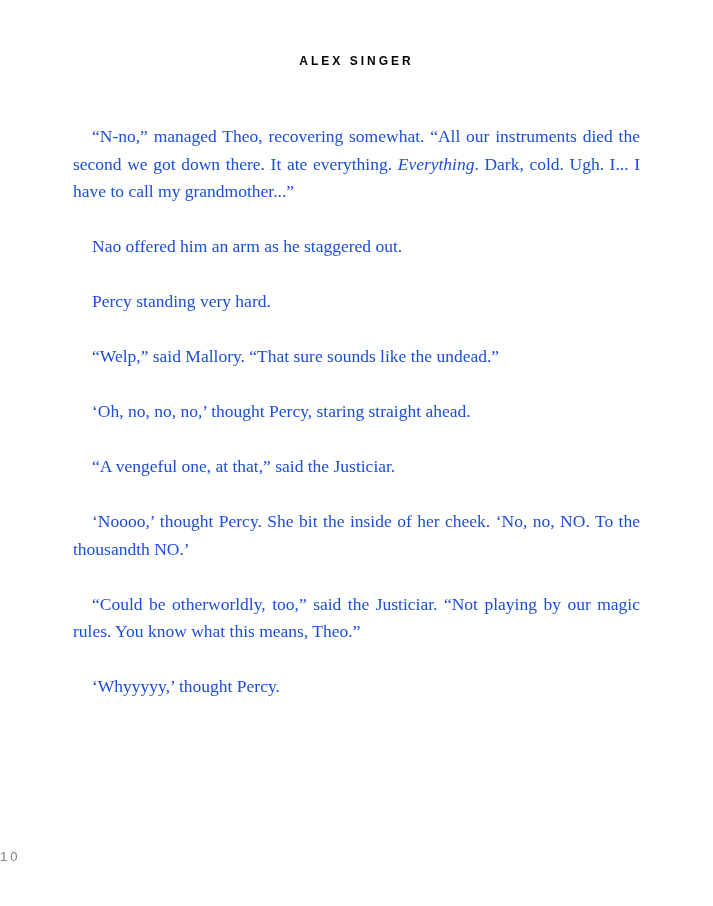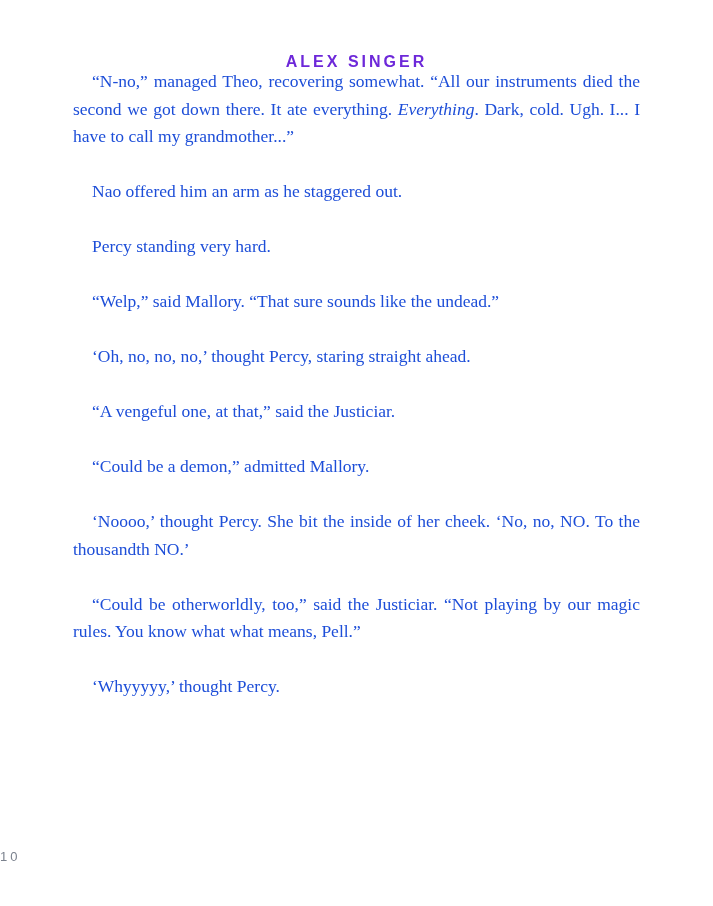--- a/index.html
+++ b/index.html
@@ -12,27 +12,28 @@
     overflow: hidden;
     font-family: "Liberation Serif", serif;
     color: #25272b;
   }
   .content {
     position: absolute;
     top: 0; left: 73px; right: 73px;
   }
   .running-head {
     margin-top: 55px;
+    margin-bottom: 55px;
     text-align: center;
     font-family: "Liberation Sans", sans-serif;
     font-weight: bold;
-    font-size: 16px;
+    font-size: 12px;
     line-height: 13px;
     letter-spacing: 3px;
-    color: #6d28d9;
+    color: #000000;
   }
   .para {
     font-size: 17.5px;
     line-height: 27.5px;
     margin: 0 0 27.5px 0;
     text-align: justify;
     text-indent: 19px;
     color: #1d4ed8;
   }
   .para em { font-style: italic; }
@@ -52,20 +53,19 @@
 <div class="page">
   <div class="content">
     <div class="running-head">ALEX SINGER</div>
     <div>
         <p class="para"><span>“N-no,” managed Theo, recovering somewhat. “All our instruments died the second we got down there. It ate everything. </span><em>Everything</em><span>. Dark, cold. Ugh. I... I have to call my grandmother...”</span></p>
         <p class="para"><span>Nao offered him an arm as he staggered out.</span></p>
         <p class="para"><span>Percy standing very hard.</span></p>
         <p class="para"><span>“Welp,” said Mallory. “That sure sounds like the undead.”</span></p>
         <p class="para"><span>‘Oh, no, no, no,’ thought Percy, staring straight ahead.</span></p>
         <p class="para"><span>“A vengeful one, at that,” said the Justiciar.</span></p>
-        <p class="para"><span>“Could be a demon,” admitted Mallory.</span></p>
         <p class="para"><span>‘Noooo,’ thought Percy. She bit the inside of her cheek. ‘No, no, NO. To the thousandth NO.’</span></p>
-        <p class="para"><span>“Could be otherworldly, too,” said the Justiciar. “Not playing by our magic rules. You know what what means, Pell.”</span></p>
+        <p class="para"><span>“Could be otherworldly, too,” said the Justiciar. “Not playing by our magic rules. You know what this means, Theo.”</span></p>
         <p class="para"><span>‘Whyyyyy,’ thought Percy.</span></p>
       </div>
   </div>
   <div class="folio">10</div>
 </div>
 
 </body></html>

